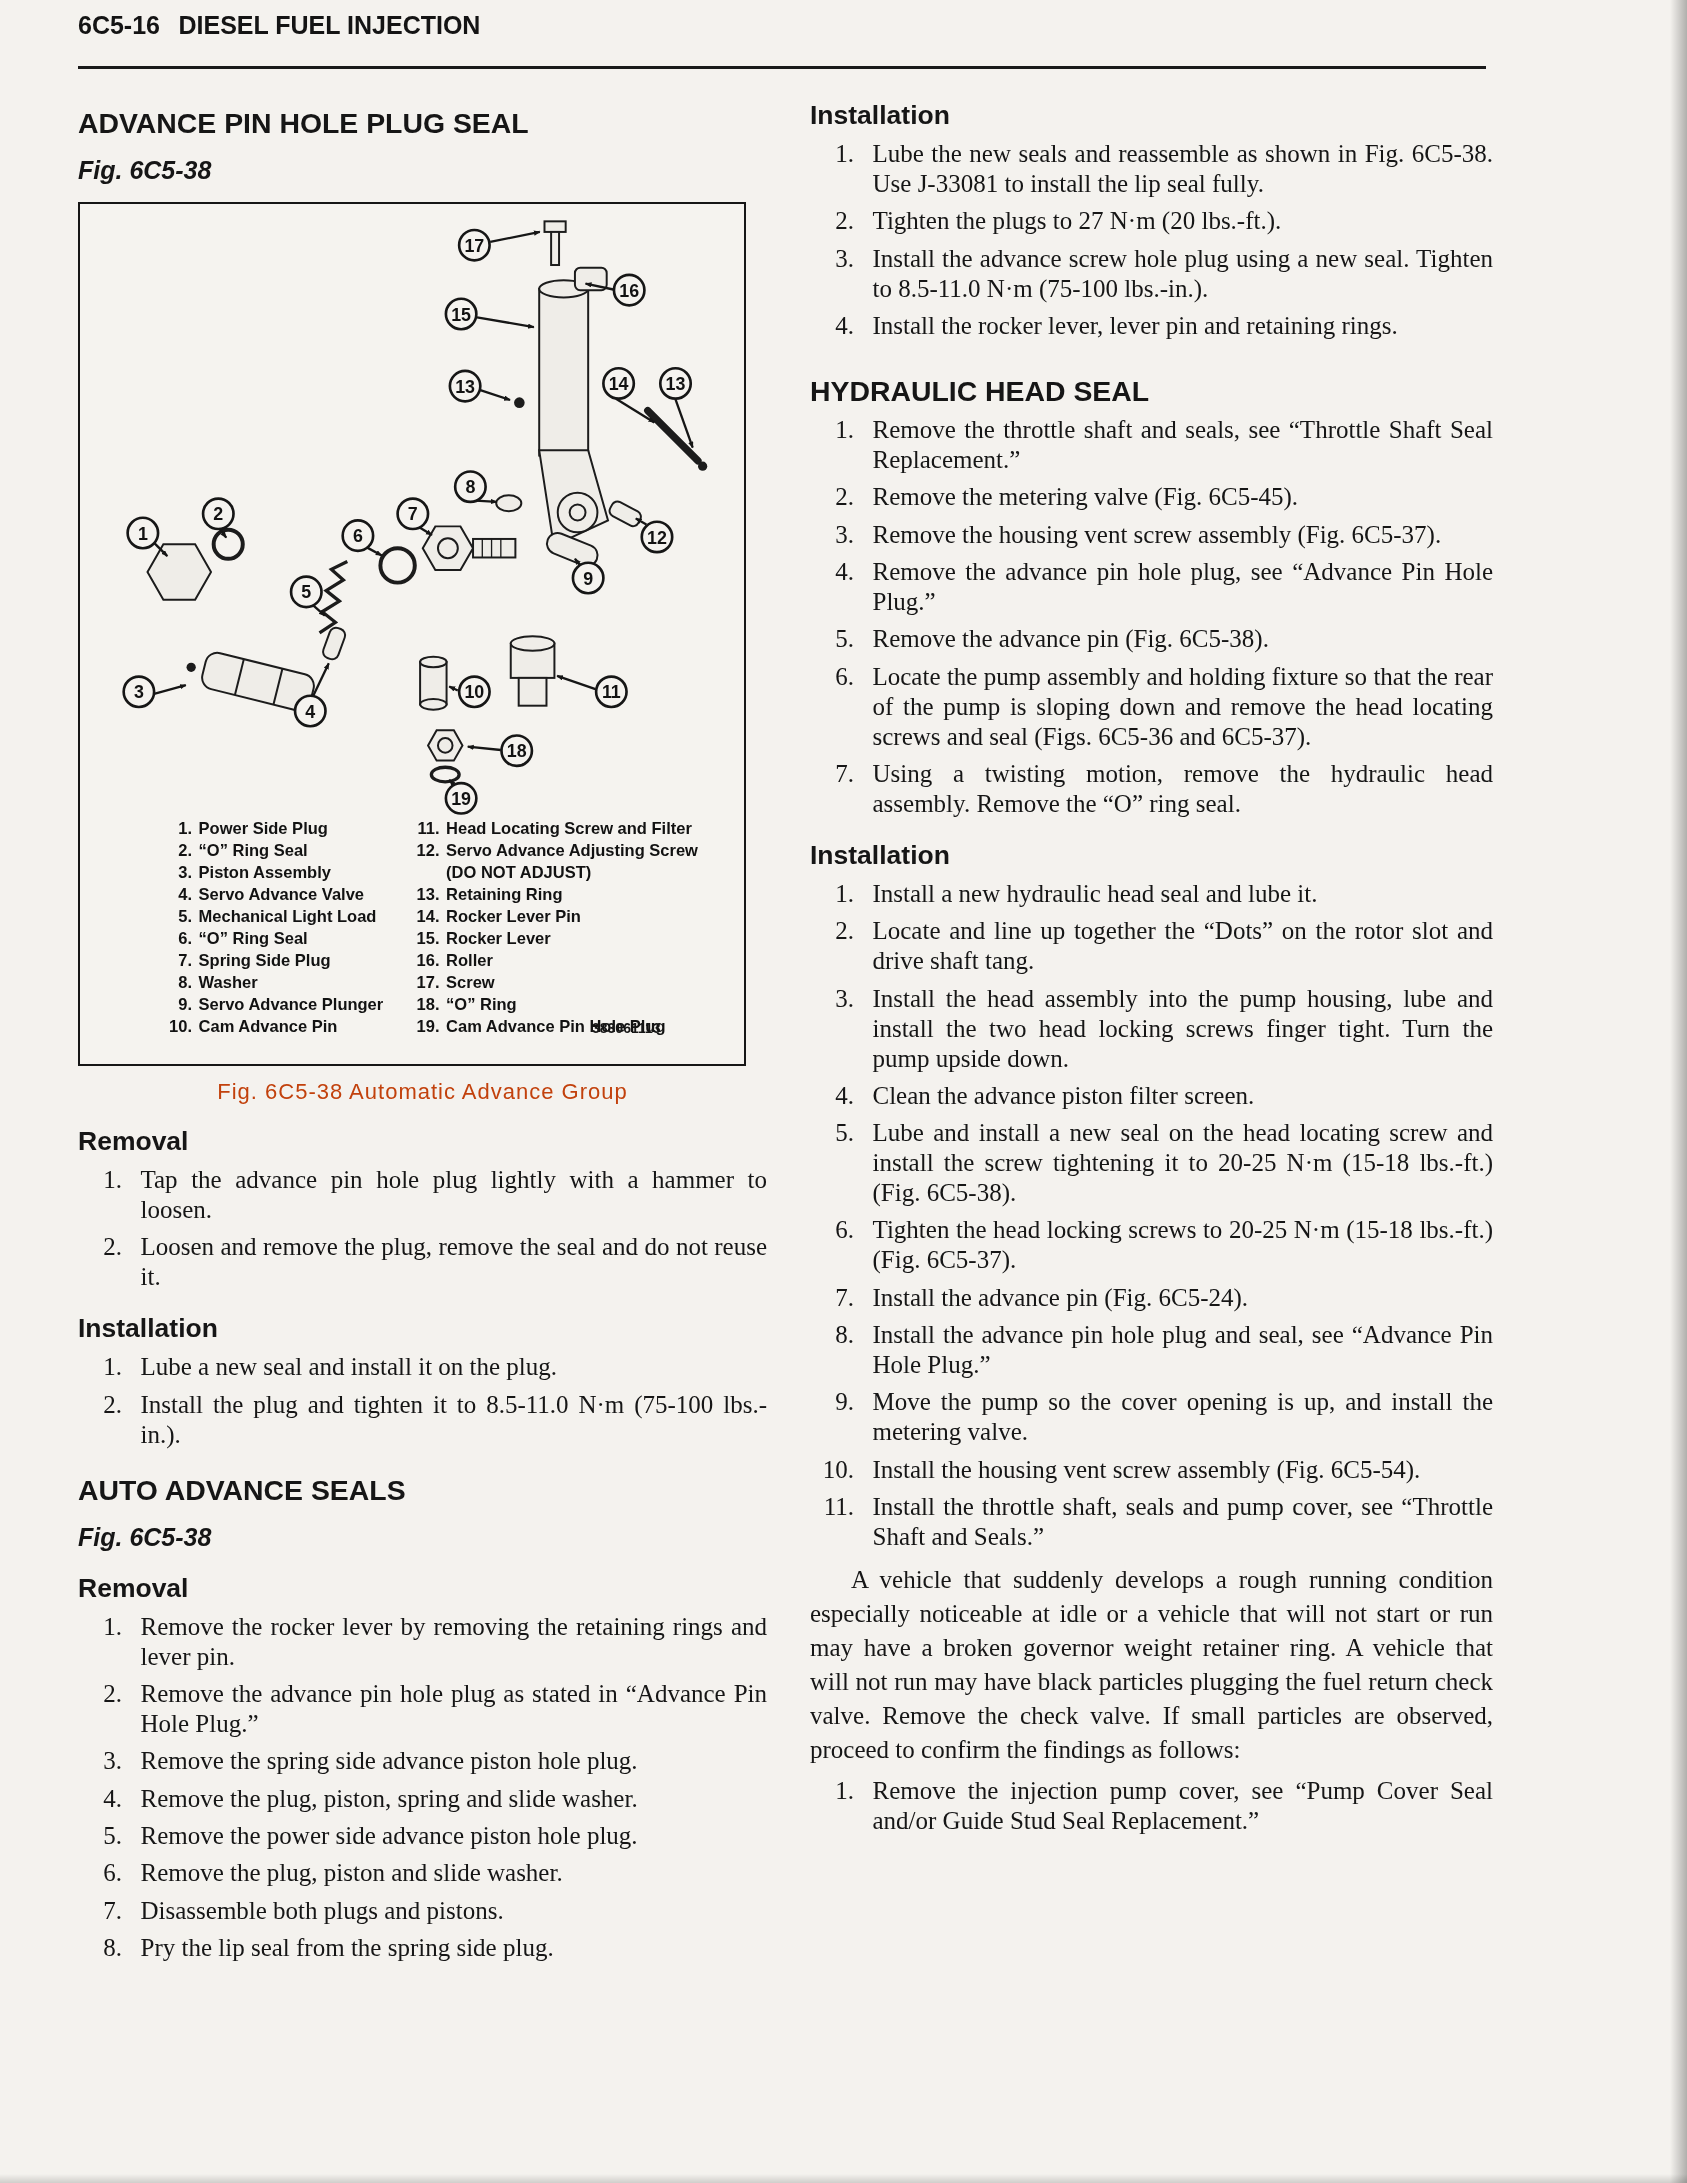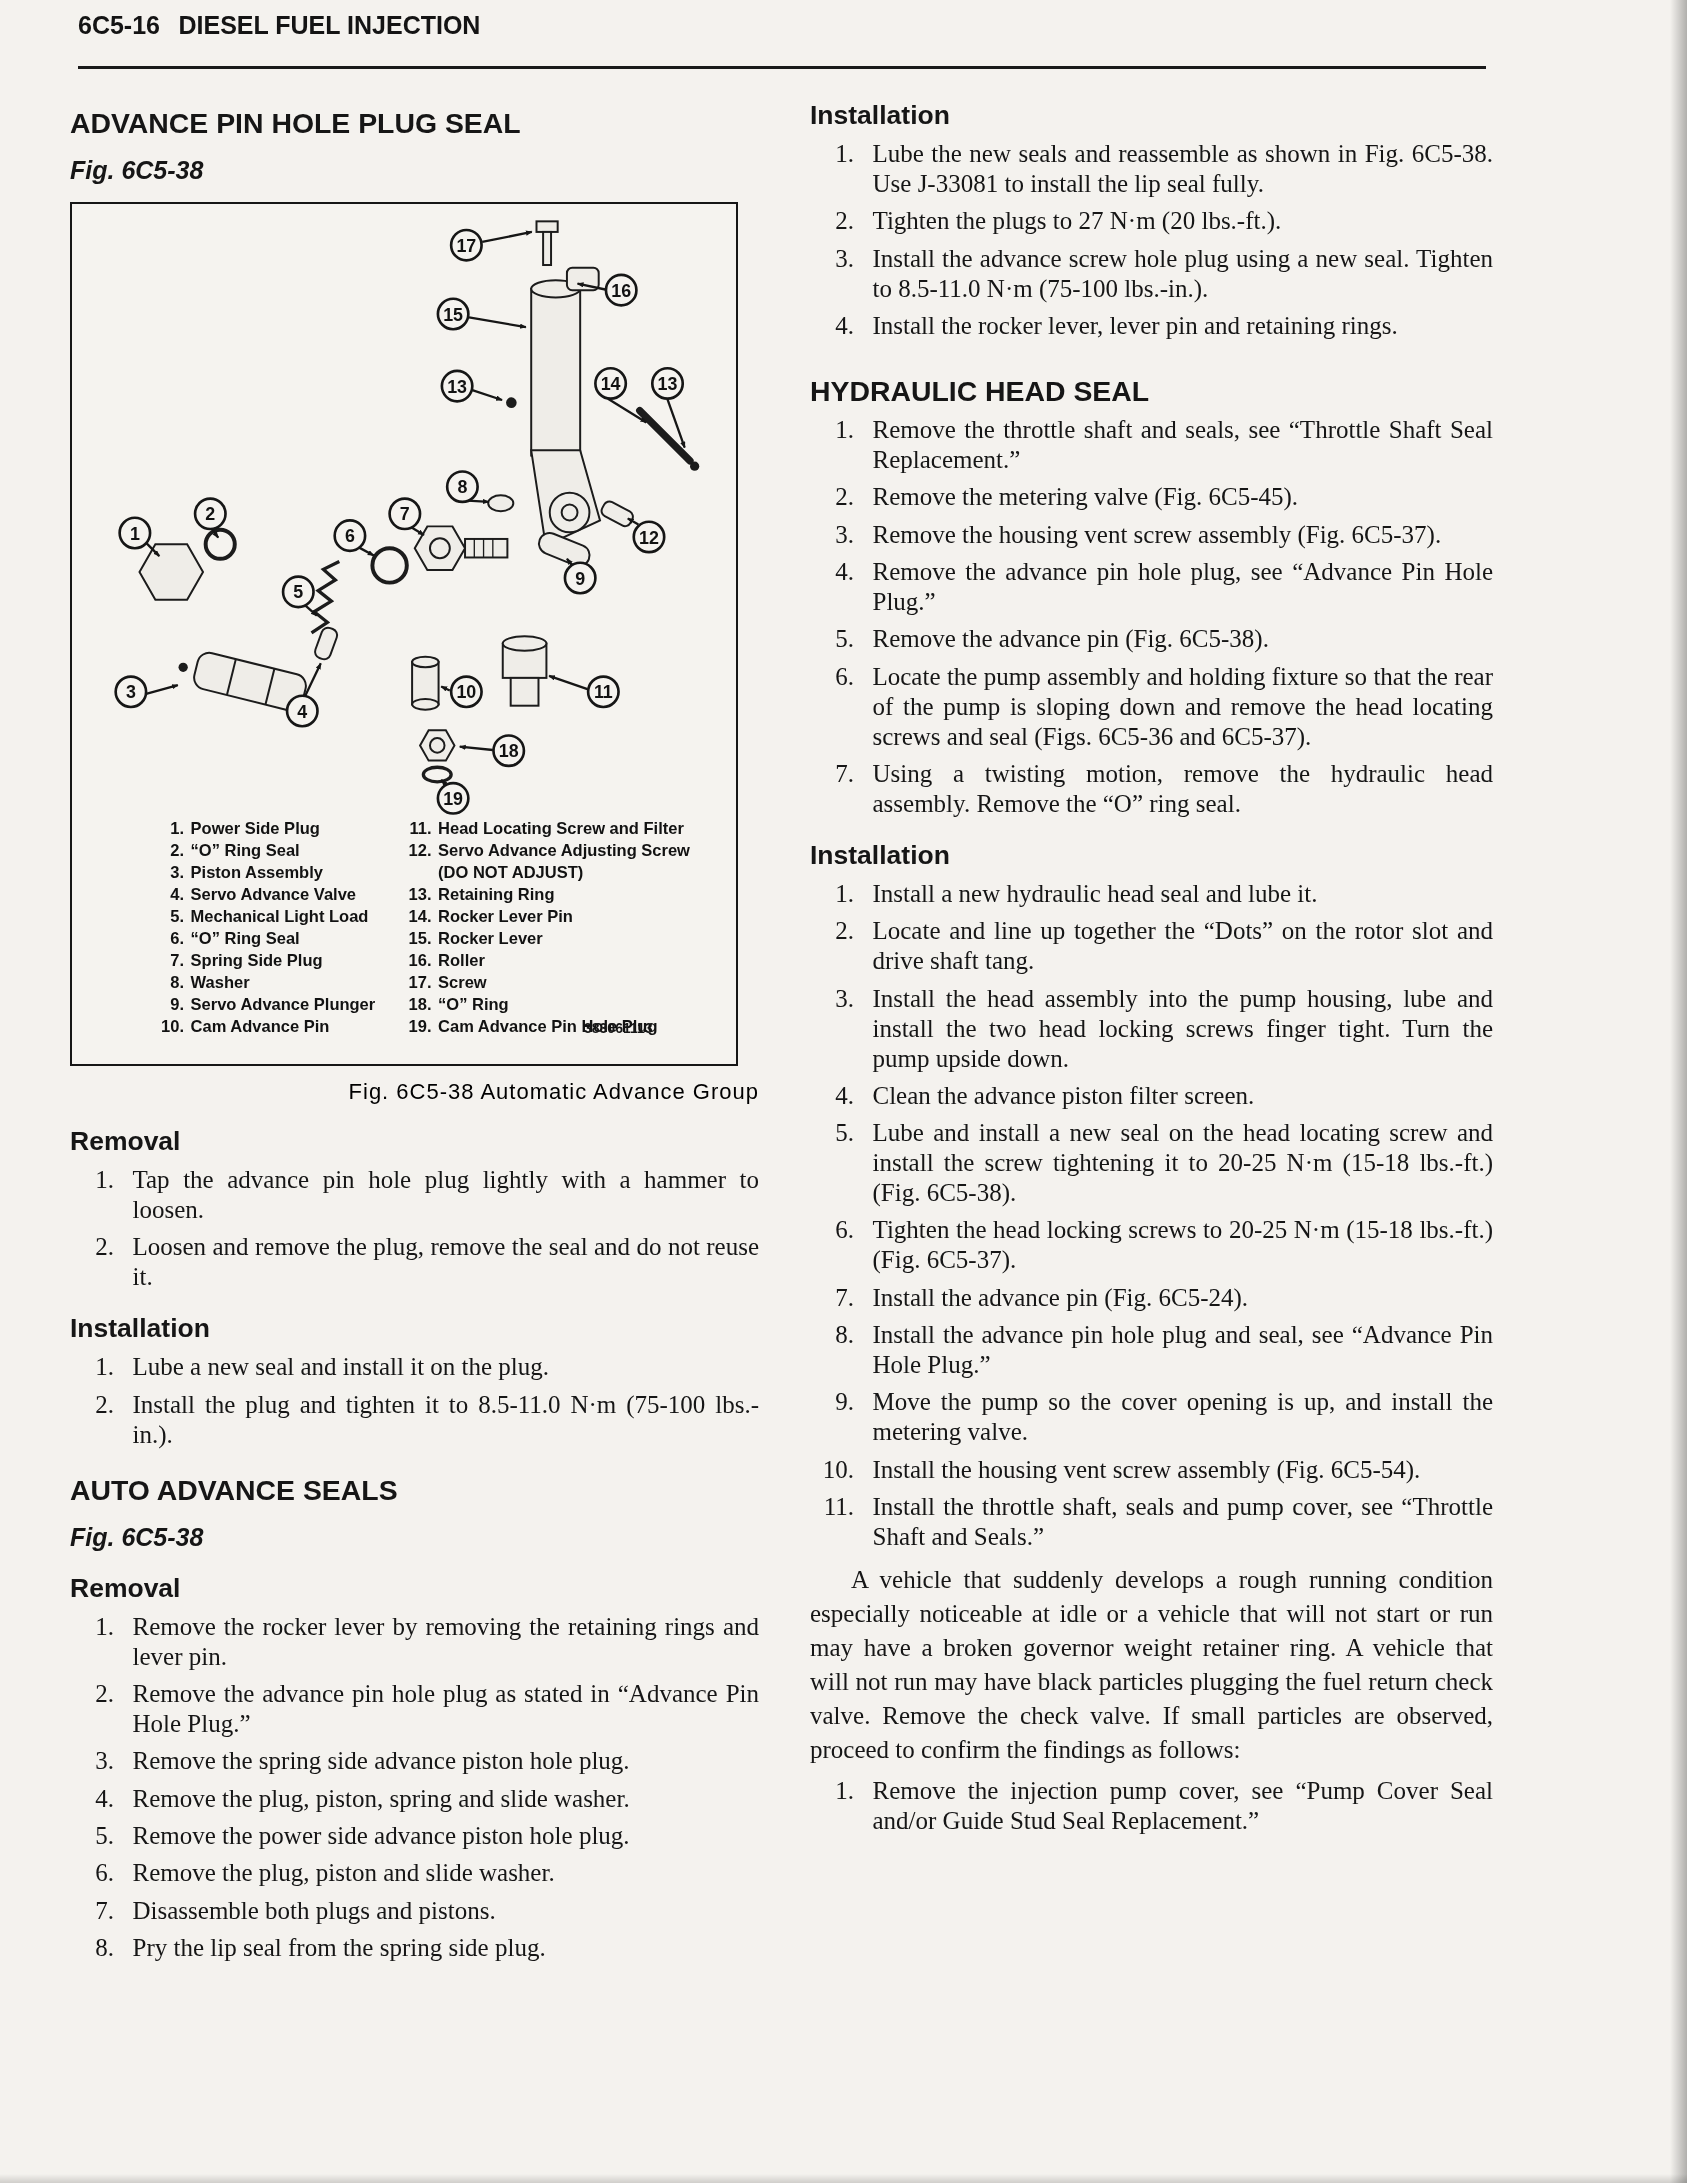--- a/index.html
+++ b/index.html
@@ -25,21 +25,21 @@
     position: absolute; left: 78px; top: 11px;
     font-family: "Liberation Sans", sans-serif;
     font-weight: 700; font-size: 25px; color: #141414;
   }
   .running-head .sect { margin-left: 18.5px; }
   .head-rule {
     position: absolute; left: 78px; top: 66px;
     width: 1408px; height: 2.6px; background: #1a1a1a;
   }
   .col { position: absolute; top: 83px; }
-  .col-left  { left: 70px;  width: 689px; }
+  .col-left  { left: 78px;  width: 689px; }
   .col-right { left: 810px; width: 683px; }
 
   .sec-title {
     font-family: "Liberation Sans", sans-serif;
     font-weight: 700; font-size: 28.4px; margin: 24px 0 5.3px;
   }
   .sub-title {
     font-family: "Liberation Sans", sans-serif;
     font-weight: 700; font-size: 26.5px; margin: 21px 0 8px;
   }
@@ -69,21 +69,21 @@
   .legend-col.c2 { width: 295px; margin-left: 22.5px; }
   .legend-item { display: flex; }
   .legend-item .lnum { flex: 0 0 29px; text-align: right; }
   .legend-item .ltxt { margin-left: 6.6px; }
   .part-number {
     position: absolute; left: 512px; top: 816px;
     font-family: "Liberation Sans", sans-serif; font-weight: 700; font-size: 14px;
   }
   .fig-caption {
     font-family: "Liberation Sans", sans-serif; font-size: 22px;
-    letter-spacing: 1px; text-align: right; margin-top: 13.2px; color: #000000;
+    letter-spacing: 1px; text-align: center; margin-top: 13.2px; color: #c2410c;
   }
 
   .diagram .part  { fill: #efede8; stroke: #1c1c1c; stroke-width: 3; }
   .diagram .oring { fill: none; stroke: #1c1c1c; stroke-width: 6; }
   .diagram .co-circle { fill: #f5f3ef; stroke: #161616; stroke-width: 4; }
   .diagram .co-text {
     font-family: "Liberation Sans", sans-serif; font-weight: 700;
     font-size: 27px; text-anchor: middle; fill: #121212;
   }
 </style>

